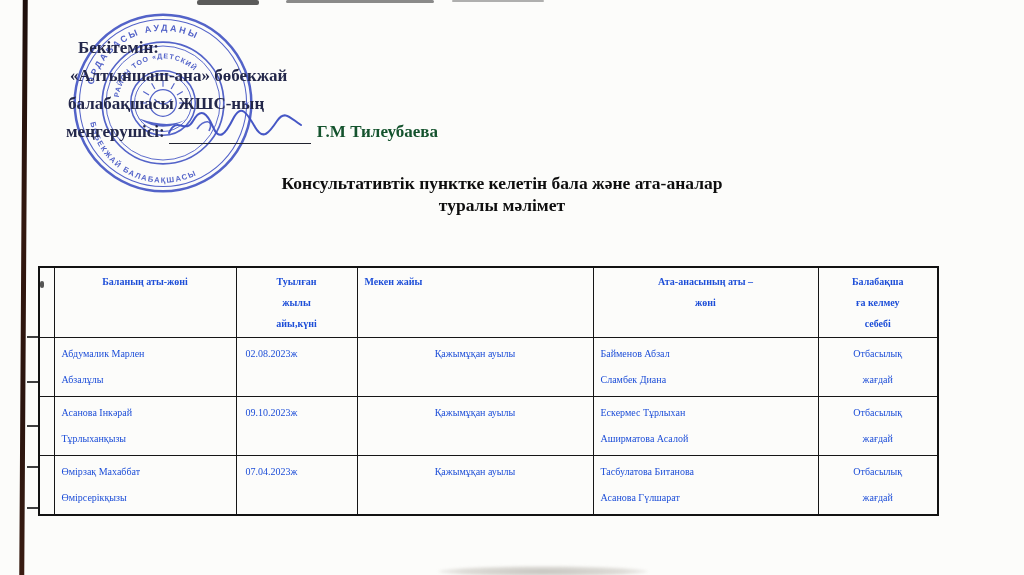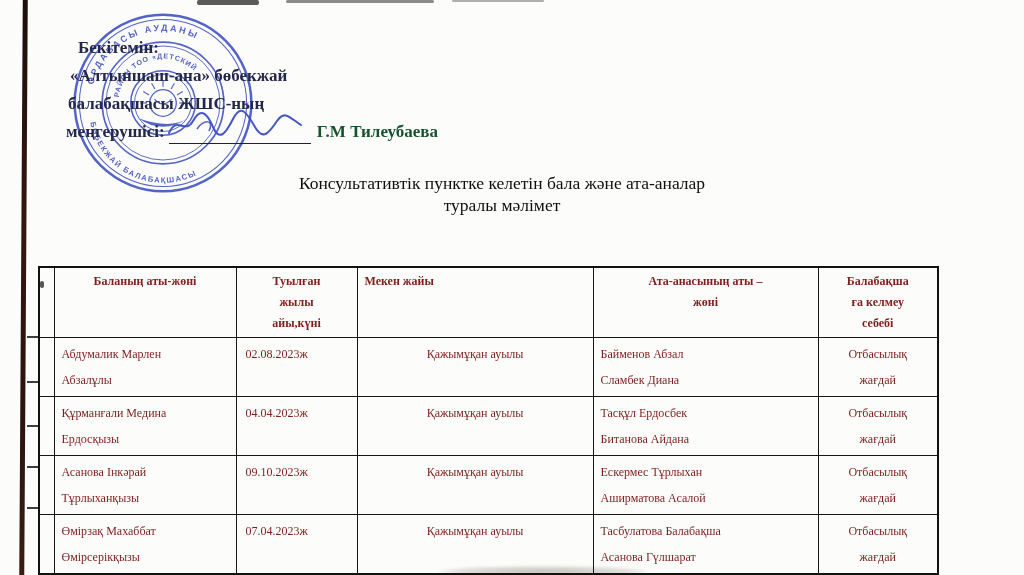--- a/index.html
+++ b/index.html
@@ -22,24 +22,24 @@
   
   .approval{position:absolute;left:78px;top:34px;font-size:17px;font-weight:bold;color:#23274a;line-height:28px;}
   .approval .l2{margin-left:-8px;}
   .approval .l3{margin-left:-10px;}
   .approval .line4{margin-left:-12px;display:flex;align-items:flex-end;white-space:nowrap;}
   .sig-area{position:relative;display:inline-block;width:142px;height:24px;border-bottom:1.6px solid #20232e;margin:0 6px 2px 4px;}
   .sig-svg{position:absolute;left:-6px;top:-14px;}
   .approval .manager-name{color:#14532d;}
 
   
-  .doc-title{position:absolute;left:152px;top:172px;width:700px;text-align:center;font-size:17.5px;font-weight:normal;color:#0e0e0e;line-height:22px;white-space:pre-line;}
+  .doc-title{position:absolute;left:152px;top:172px;width:700px;text-align:center;font-size:17.5px;font-weight:bold;color:#0e0e0e;line-height:22px;white-space:pre-line;}
 
   
-  table.report{position:absolute;left:38px;top:266px;width:899px;border-collapse:collapse;table-layout:fixed;font-size:12px;color:#7f1d1d;}
+  table.report{position:absolute;left:38px;top:266px;width:899px;border-collapse:collapse;table-layout:fixed;font-size:10px;color:#1d4ed8;}
   table.report td,table.report th{border:1.6px solid #161616;vertical-align:top;padding:3px 7px;white-space:pre-line;overflow:hidden;}
   table.report{border:2.2px solid #121212;}
   th{font-weight:bold;line-height:21px;}
   td{line-height:26px;}
   .c-num{padding:1px !important;}
   .h-name,.h-birth,.h-parents,.h-reason{text-align:center;}
   .h-addr{text-align:left;}
   .c-name{text-align:left;}
   .c-birth{text-align:left;padding-left:9px !important;}
   .c-addr{text-align:center;}
@@ -148,49 +148,38 @@
       <td class="c-num"></td>
       <td class="c-name">Абдумалик Марлен
 Абзалұлы</td>
       <td class="c-birth">02.08.2023ж</td>
       <td class="c-addr">Қажымұқан ауылы</td>
       <td class="c-parents">Байменов Абзал
 Сламбек Диана</td>
       <td class="c-reason">Отбасылық
 жағдай</td>
     </tr>
-    <tr style="height:44px">
-      <td class="c-num"></td>
-      <td class="c-name">Құрманғали Медина
-Ердосқызы</td>
-      <td class="c-birth">04.04.2023ж</td>
-      <td class="c-addr">Қажымұқан ауылы</td>
-      <td class="c-parents">Тасқұл Ердосбек
-Битанова Айдана</td>
-      <td class="c-reason">Отбасылық
-жағдай</td>
-    </tr>
     <tr style="height:42px">
       <td class="c-num"></td>
       <td class="c-name">Асанова Інкәрай
 Тұрлыханқызы</td>
       <td class="c-birth">09.10.2023ж</td>
       <td class="c-addr">Қажымұқан ауылы</td>
       <td class="c-parents">Ескермес Тұрлыхан
 Аширматова Асалой</td>
       <td class="c-reason">Отбасылық
 жағдай</td>
     </tr>
     <tr style="height:42px">
       <td class="c-num"></td>
       <td class="c-name">Өмірзақ  Махаббат
 Өмірсерікқызы</td>
       <td class="c-birth">07.04.2023ж</td>
       <td class="c-addr">Қажымұқан ауылы</td>
-      <td class="c-parents">Тасбулатова Балабақша
+      <td class="c-parents">Тасбулатова Битанова
 Асанова Гүлшарат</td>
       <td class="c-reason">Отбасылық
 жағдай</td>
     </tr>
   </tbody>
     </table>
 
 </div>
 
 </body></html>

